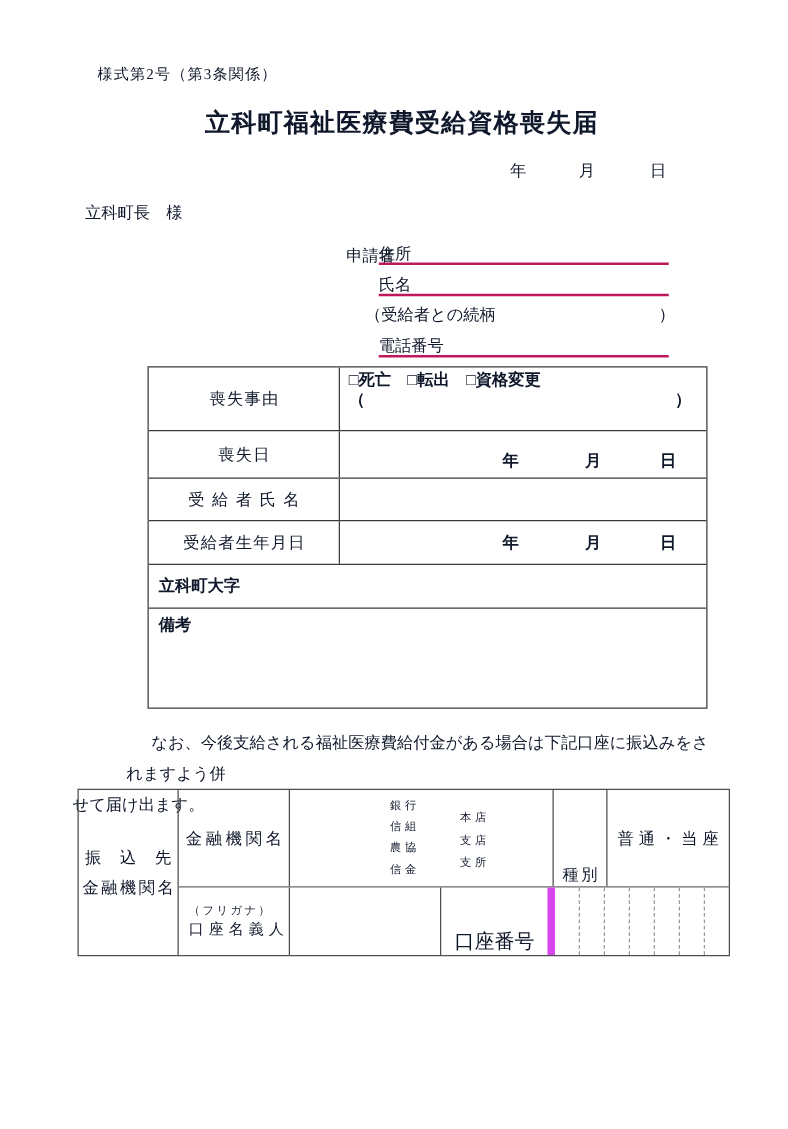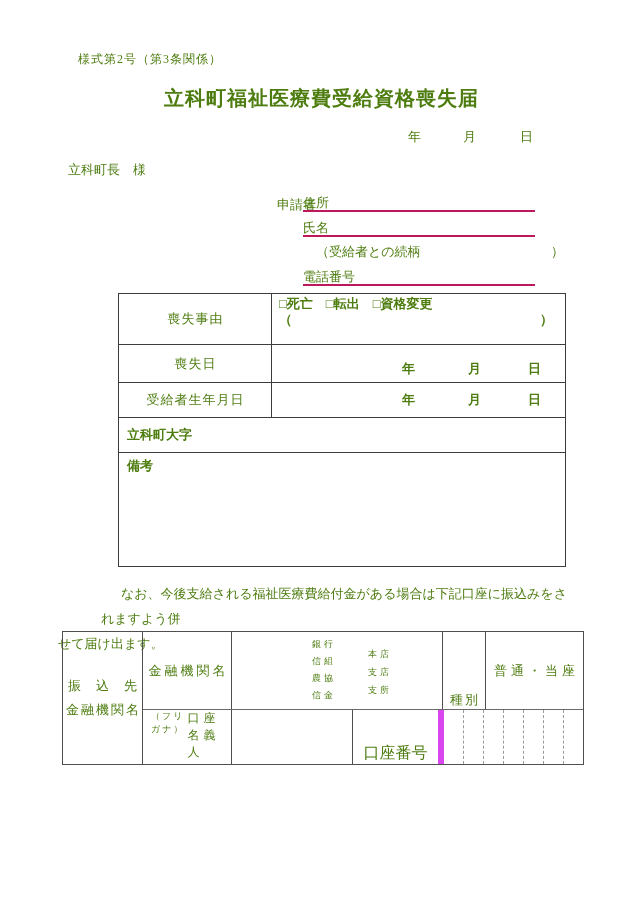--- a/index.html
+++ b/index.html
@@ -2,21 +2,21 @@
 <html><head>
 <meta charset="utf-8">
 <style>
   * { margin:0; padding:0; box-sizing:border-box; }
   html,body { background:#fff; }
   .page {
     position:relative;
     width:630px; height:903px;
     background:#ffffff;
     font-family:"Liberation Sans", sans-serif;
-    color:#4d7c0f;
+    color:#0f172a;
     overflow:hidden;
   }
   .abs { position:absolute; }
 
   .form-number {
     left:78px; top:51px;
     font-family:"Liberation Serif", serif;
     font-size:12px; letter-spacing:1px;
   }
   .title-wrap { left:0; top:85px; width:604px; text-align:center; }
@@ -31,21 +31,21 @@
 
   .applicant-label { left:277px; top:196px; font-size:13px; }
   .u-row {
     position:absolute; left:303px; width:232px; height:18px;
     border-bottom:2px solid #be185d; font-size:13px;
   }
   .u-addr  { top:194px; }
   .u-name  { top:219px; }
   .u-phone { top:268px; }
   .paren-row {
-    position:absolute; left:316px; top:243px; width:248px;
+    position:absolute; left:292px; top:243px; width:248px;
     display:flex; justify-content:space-between; font-size:13px;text-align:right;
   }
 
   
   .main-table {
     left:118px; top:293px; width:448px; height:274px;
     border:1px solid #3c3c3c; font-size:13px;
   }
   .mt-row { display:flex; border-top:1px solid #3c3c3c; }
   .mt-row:first-child { border-top:none; }
@@ -95,21 +95,21 @@
   .inst-types { position:absolute; left:80px; top:4px; line-height:17px; letter-spacing:3px; }
   .branch-types { position:absolute; left:136px; top:13px; line-height:18px; letter-spacing:3px;text-align:right; }
   .bt-d1 {
     width:43px; flex:0 0 43px; border-right:1px solid #4f4f4f;
     display:flex; align-items:flex-end; justify-content:center;
     letter-spacing:2px; padding-left:2px;
   }
   .bt-e1 { flex:1; display:flex; align-items:center; justify-content:center; letter-spacing:4px; padding-left:4px; }
   .bt-b2 {
     width:89px; flex:0 0 89px; border-right:1px solid #4f4f4f;
-    display:flex; flex-direction:row; justify-content:center; padding-left:8px; gap:0;
+    display:flex; flex-direction:column; justify-content:center; padding-left:8px; gap:0;
   }
   .furigana { font-size:9px; letter-spacing:2px; }
   .holder { font-size:12px; letter-spacing:4px; }
   .bt-c2 { width:121px; flex:0 0 121px; border-right:1px solid #4f4f4f; }
   .bt-d2 {
     width:91px; flex:0 0 91px; border-right:6px solid #d946ef;
     display:flex; align-items:flex-end; justify-content:center; font-size:16px;
   }
   .bt-e2 { flex:1; display:flex; }
   .digit-cell { flex:1; border-left:1px dashed #9a9a9a; }
@@ -164,20 +164,26 @@
     </div>
     <div class="mt-row r2">
       <div class="mt-label">
         <span class="ls-small">喪失日</span>
       </div>
       <div class="mt-value ymd ymd-bottom">
         <span class="y">年</span>
         <span class="m">月</span>
         <span class="d">日</span>
       </div>
+    </div>
+    <div class="mt-row r3">
+      <div class="mt-label">
+        <span class="ls-wide">受給者氏名</span>
+      </div>
+      <div class="mt-value"></div>
     </div>
     <div class="mt-row r4">
       <div class="mt-label">
         <span class="ls-small">受給者生年月日</span>
       </div>
       <div class="mt-value ymd ymd-center">
         <span class="y">年</span>
         <span class="m">月</span>
         <span class="d">日</span>
       </div>

